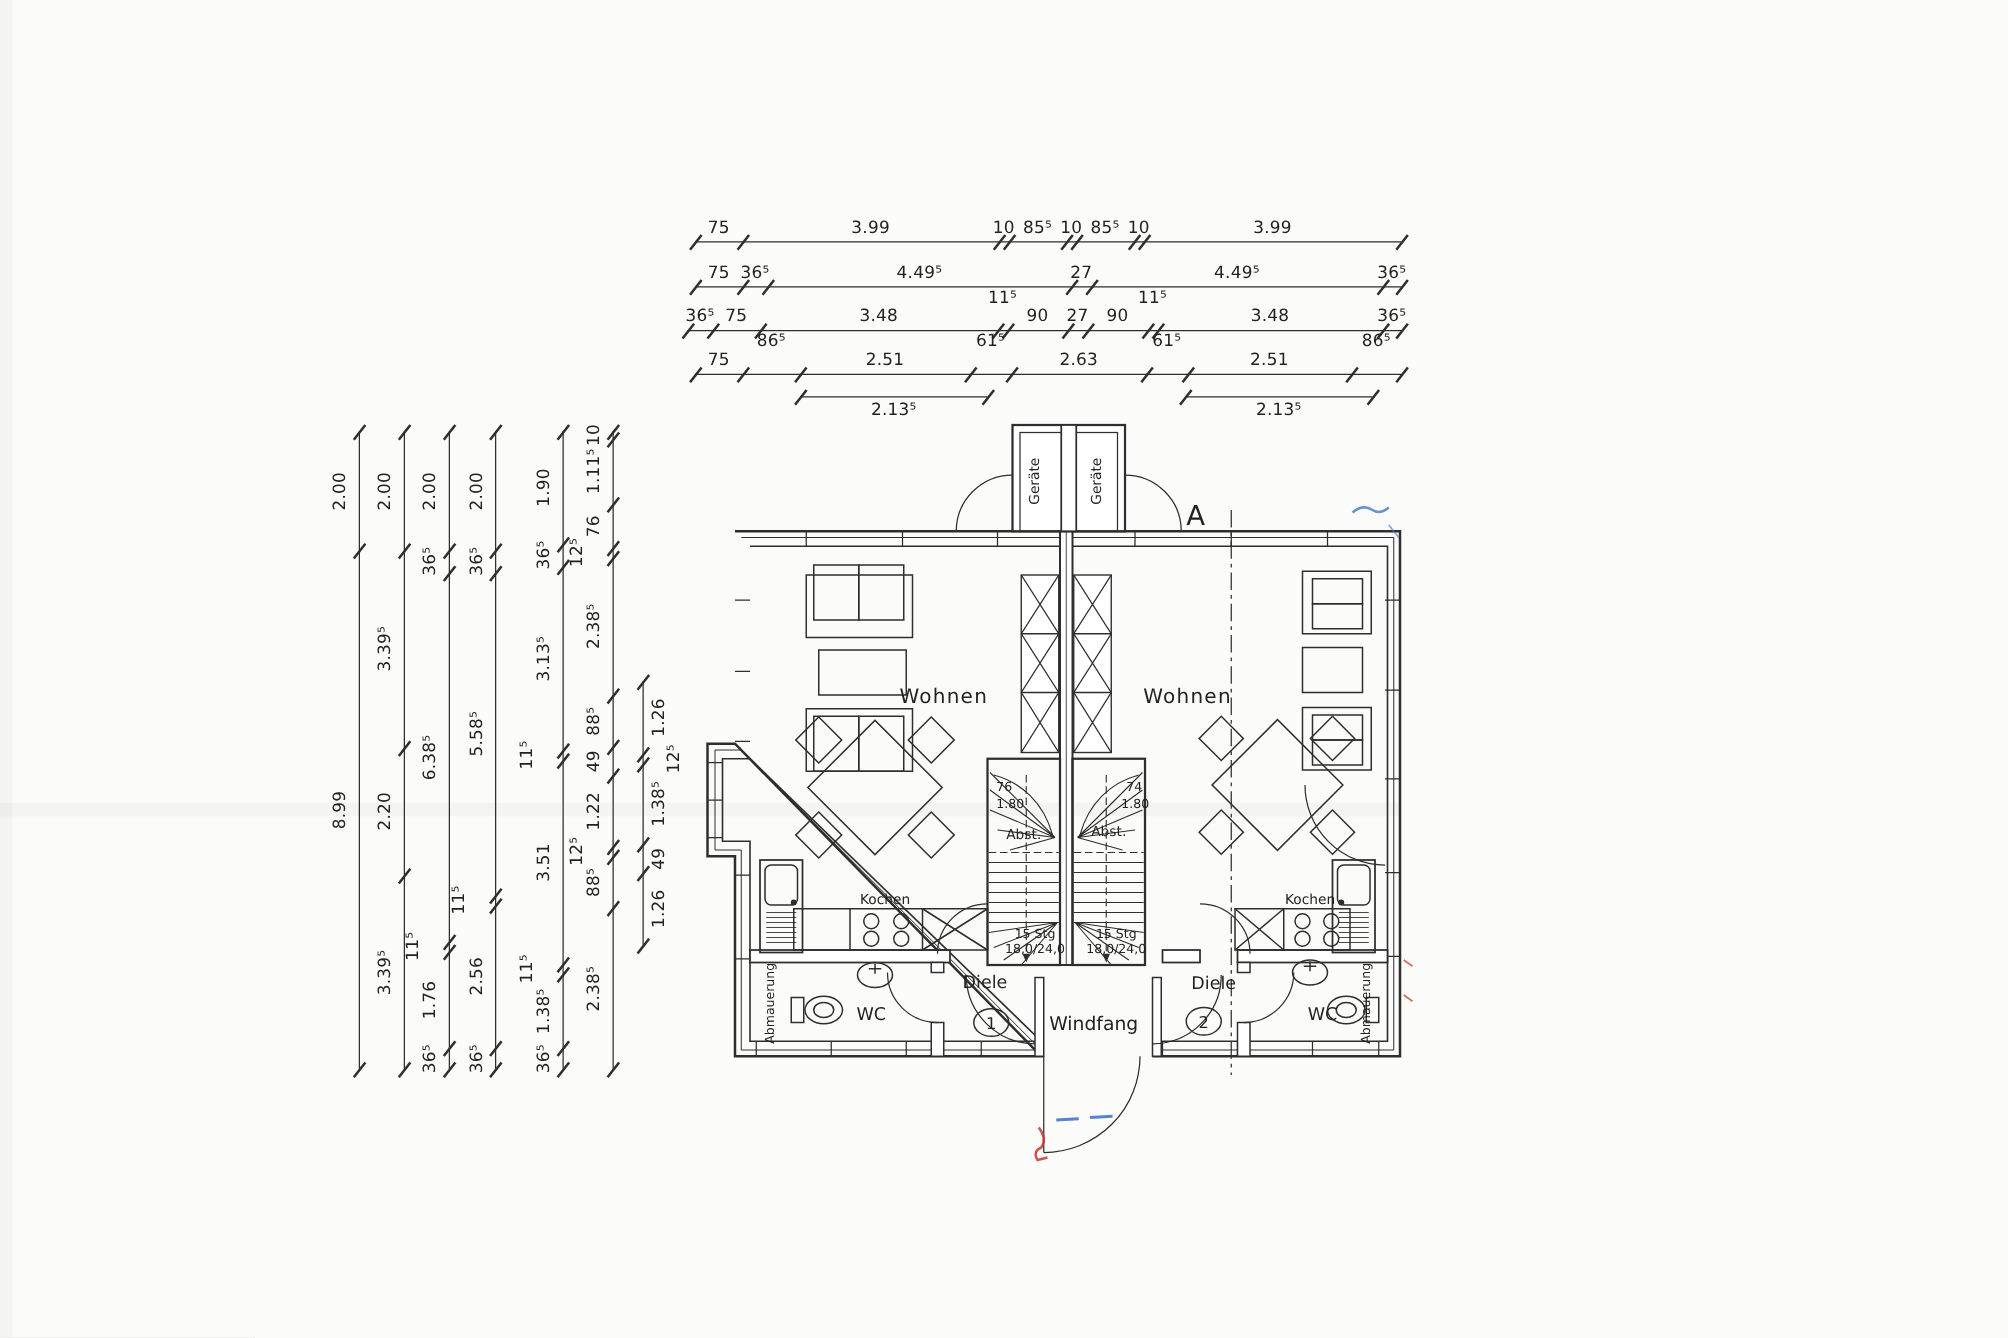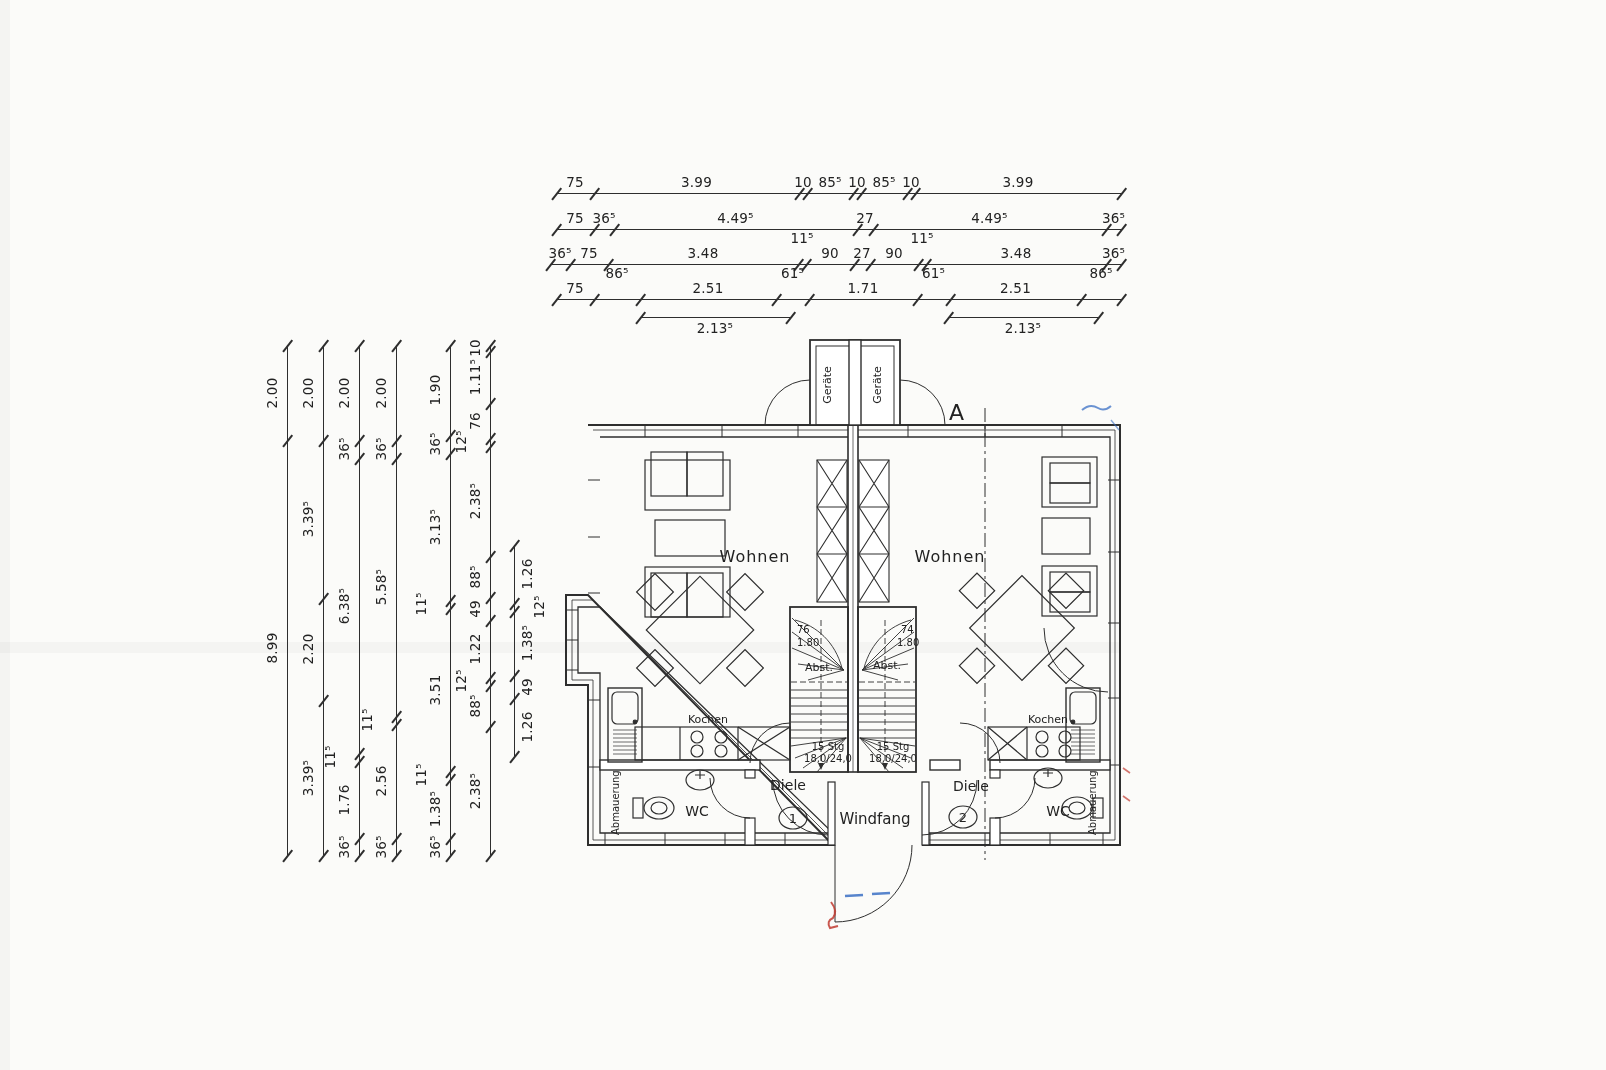--- a/index.html
+++ b/index.html
@@ -104,21 +104,21 @@
         <div class="line" style="left: 0px; top: 0px; width: 565px; height: 1.4px;"></div>
         <div class="tick" style="left: -7px; top: -0.5px;"></div>
         <div class="dlabel" style="left: 19px; top: -17px;">75</div>
         <div class="tick" style="left: 31px; top: -0.5px;"></div>
         <div class="dlabel" style="left: 61px; top: -32px;">86⁵</div>
         <div class="tick" style="left: 77px; top: -0.5px;"></div>
         <div class="dlabel" style="left: 152px; top: -17px;">2.51</div>
         <div class="tick" style="left: 213px; top: -0.5px;"></div>
         <div class="dlabel" style="left: 236.5px; top: -32px;">61⁵</div>
         <div class="tick" style="left: 246px; top: -0.5px;"></div>
-        <div class="dlabel" style="left: 307px; top: -17px;">1.71</div>
+        <div class="dlabel" style="left: 307px; top: -17px;">2.63</div>
         <div class="tick" style="left: 354px; top: -0.5px;"></div>
         <div class="dlabel" style="left: 377.5px; top: -32px;">61⁵</div>
         <div class="tick" style="left: 387px; top: -0.5px;"></div>
         <div class="dlabel" style="left: 459.5px; top: -17px;">2.51</div>
         <div class="tick" style="left: 518px; top: -0.5px;"></div>
         <div class="dlabel" style="left: 545px; top: -32px;">86⁵</div>
         <div class="tick" style="left: 558px; top: -0.5px;"></div>
       </div>
       <div class="chain h" style="left: 640px; top: 317px; width: 150px; height: 0px;">
         <div class="line" style="left: 0px; top: 0px; width: 150px; height: 1.4px;"></div>

